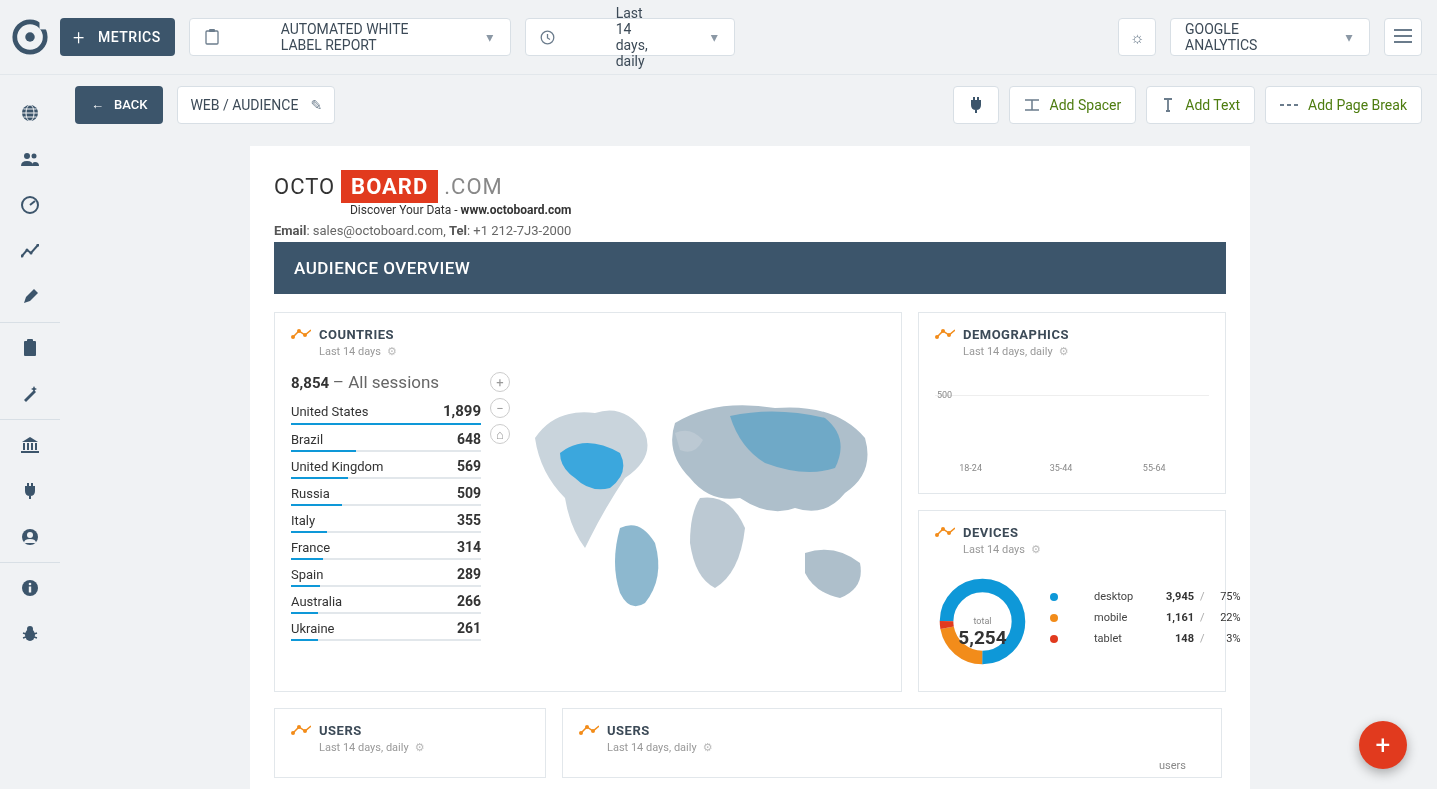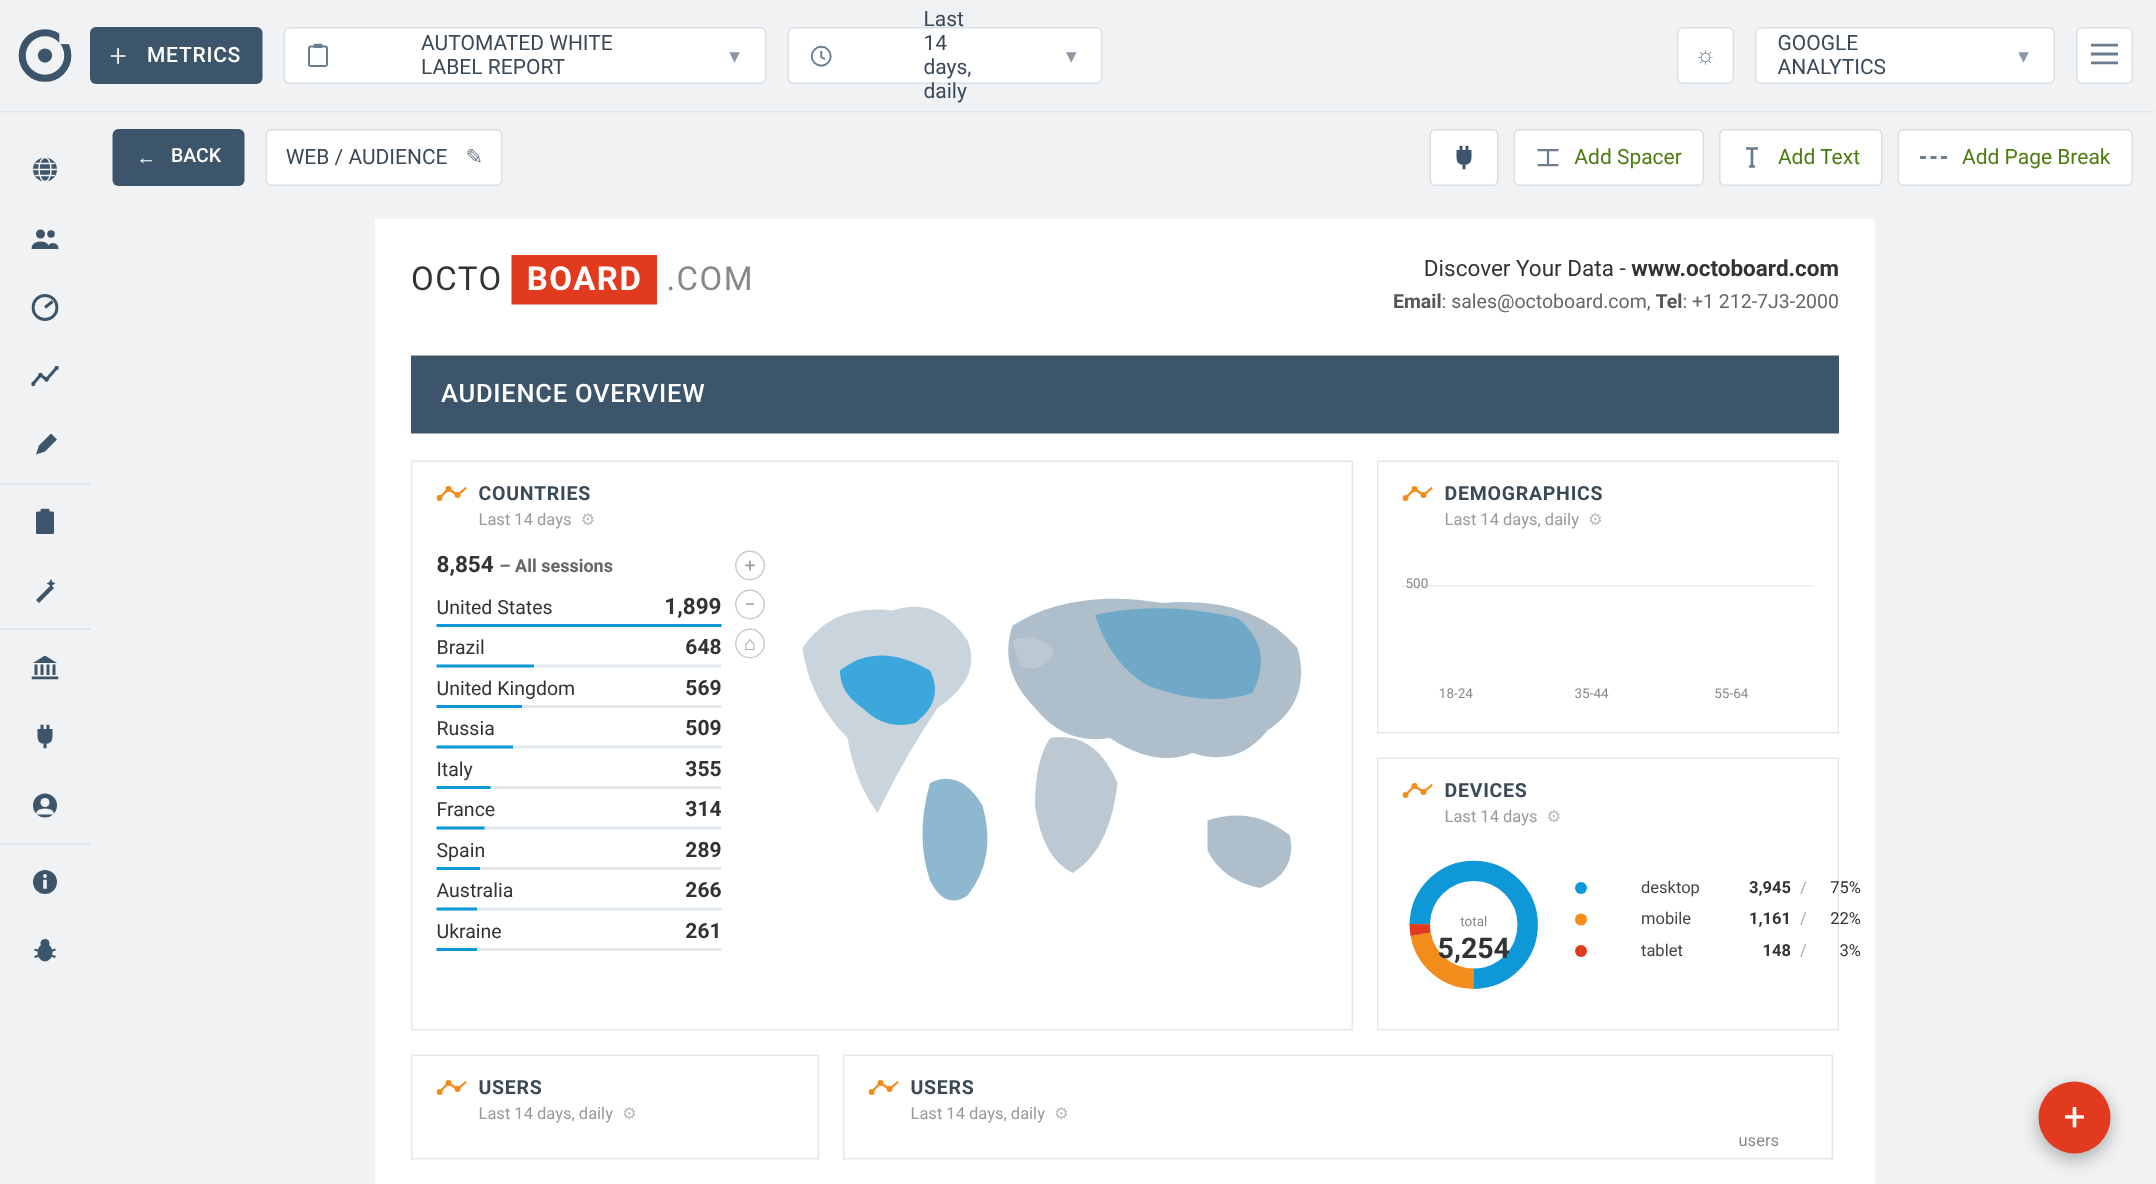--- a/index.html
+++ b/index.html
@@ -35,27 +35,27 @@
 .breadcrumb-box .pencil { margin-left: 12px; color: #6b7c8c; }
 .tool-btn { height: 38px; background: #fff; border: 1px solid #d8dfe5; border-radius: 4px; display: flex; align-items: center; padding: 0 14px; font-size: 14px; color: #4d7c0f; cursor: pointer; margin-left: 10px; }
 .tool-btn .ticon { margin-right: 10px; color: #6b7c8c; display: flex; align-items: center; }
 .tool-sq { width: 46px; padding: 0; justify-content: center; }
 .tool-sq .ticon { margin: 0; }
 
 
 .content { position: absolute; left: 60px; top: 134px; right: 0; bottom: 0; overflow: auto; padding: 0 0 0 190px; }
 .report { width: 1000px; background: #fff; margin: 12px 0; padding: 24px; }
 
-.rpt-head { display: flex; align-items: flex-start; justify-content: space-between; margin-bottom: 28px; }
+.rpt-head { display: flex; align-items: flex-start; justify-content: space-between; margin-bottom: 4px; flex-direction: column; }
 .brand { display: flex; align-items: center; font-size: 22px; font-weight: 400; color: #333; letter-spacing: 1px; }
 .brand .b1 { font-weight: 400; }
 .brand .b2 { background: #e13a1e; color: #fff; padding: 4px 10px; margin: 0 6px; font-weight: 700; }
 .brand .b3 { color: #888; }
 .rpt-meta { text-align: right; }
-.rpt-tagline { font-size: 15px; color: #333; margin-bottom: 6px; }
+.rpt-tagline { font-size: 12px; color: #333; margin-bottom: 6px; }
 .rpt-tagline b { font-weight: 700; }
 .rpt-contact { font-size: 13px; color: #666; }
 .rpt-contact b { font-weight: 700; color: #555; }
 
 .section-title { background: #3c556b; color: #fff; padding: 16px 20px; font-size: 17px; font-weight: 500; letter-spacing: 0.5px; margin-bottom: 18px; }
 
 .cards { display: flex; gap: 16px; margin-bottom: 16px; }
 .card { border: 1px solid #e2e7eb; background: #fff; padding: 14px 16px; display: flex; flex-direction: column; }
 .card-h { display: flex; align-items: flex-start; }
 .chip { width: 20px; height: 14px; margin-right: 8px; margin-top: 2px; flex-shrink: 0; }
@@ -63,21 +63,21 @@
 .card-title-wrap { display: flex; flex-direction: column; }
 .card-title { font-size: 13px; font-weight: 700; color: #3c4a57; letter-spacing: 0.5px; }
 .card-sub { font-size: 11px; color: #999; margin-top: 3px; display: flex; align-items: center; }
 .card-sub .gear { margin-left: 6px; color: #bbb; }
 
 .countries-card { width: 628px; height: 380px; }
 .countries-body { display: flex; margin-top: 14px; }
 .country-list { width: 190px; }
 .country-total { font-size: 15px; margin-bottom: 10px; }
 .country-total b { font-weight: 700; }
-.country-total .dash { color: #666; font-size: 12px; font-weight: bold; }
+.country-total .dash { color: #666; font-size: 17px; }
 .country-row { display: flex; justify-content: space-between; align-items: baseline; font-size: 13px; color: #333; margin-top: 6px; }
 .country-row .val { font-weight: 700; font-size: 14px; }
 .country-bar { height: 2px; background: #e2e7eb; margin-top: 3px; margin-bottom: 2px; position: relative; }
 .country-bar .fill { position: absolute; left: 0; top: 0; bottom: 0; background: #0e98d8; }
 .map-controls { width: 30px; display: flex; flex-direction: column; align-items: center; gap: 6px; margin-left:4px; }
 .map-ctrl { width: 20px; height: 20px; border: 1px solid #ccc; border-radius: 50%; display: flex; align-items: center; justify-content: center; font-size: 13px; color: #999; cursor: pointer; }
 .world-map { flex: 1; display: flex; align-items: center; justify-content: center; }
 
 .right-col { width: 308px; display: flex; flex-direction: column; gap: 16px; }
 .demo-card { height: 182px; }

